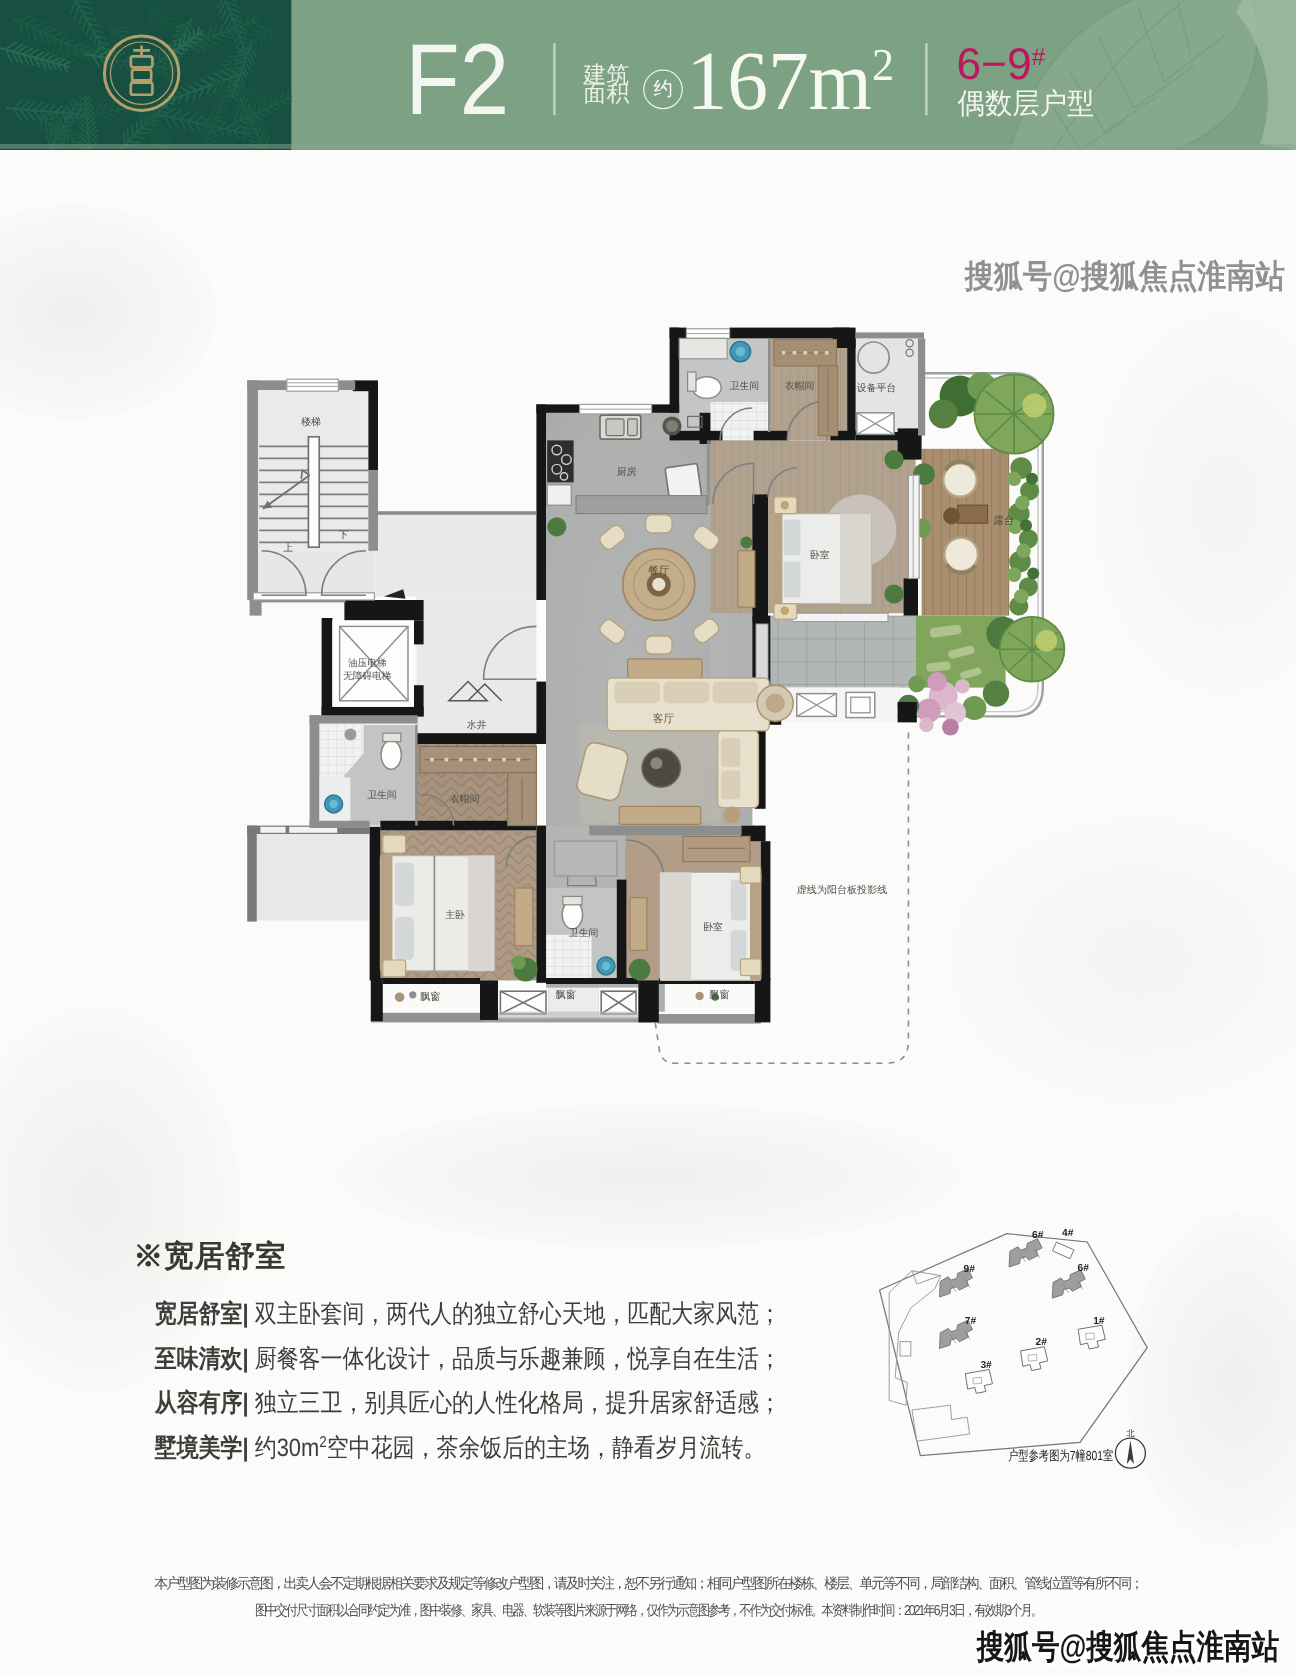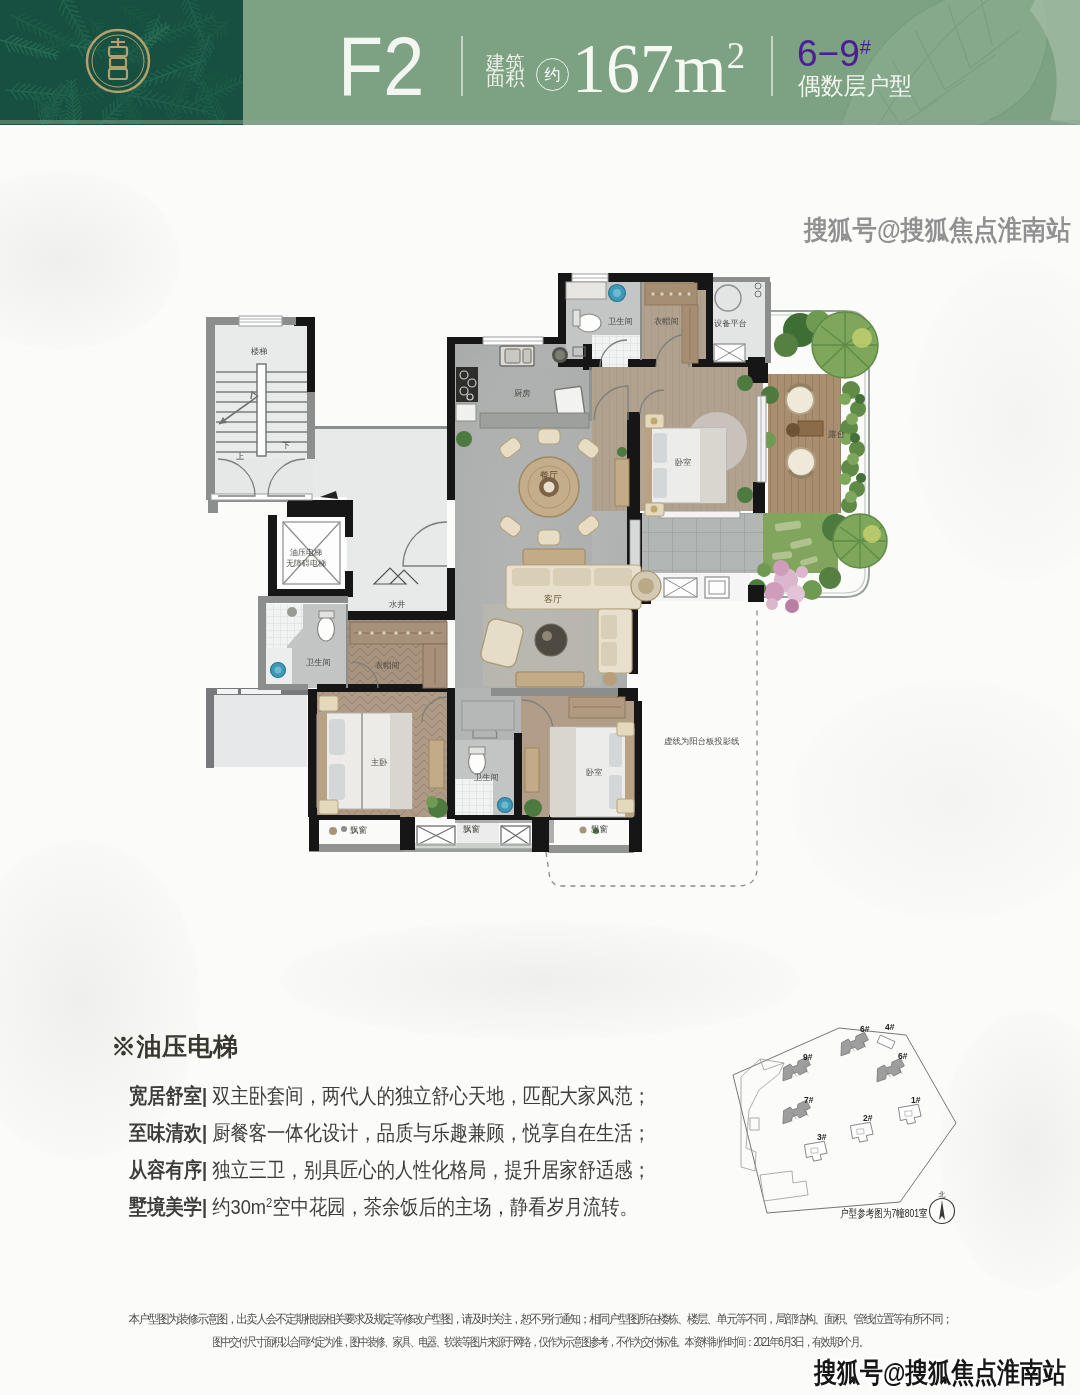--- a/index.html
+++ b/index.html
@@ -654,21 +654,21 @@
     </g>
   </g>
 </svg>
 
 <div class="abs" style="left:338px;top:18px;color:#f3f5f0;font-size:84px;font-weight:500;transform:scaleX(0.88);transform-origin:left top;">F2</div>
 <div class="abs" style="left:461px;top:36px;width:2px;height:60px;background:rgba(255,255,255,0.55);"></div>
 <div class="abs" style="left:486px;top:55px;color:#eef1ea;font-size:19px;line-height:15.5px;letter-spacing:0.5px;">建筑<br>面积</div>
 <div class="abs" style="left:536px;top:58px;width:31px;height:31px;border:1.3px solid rgba(255,255,255,.85);border-radius:50%;color:#fff;font-size:16px;line-height:31px;text-align:center;">约</div>
 <div class="abs" style="left:572px;top:29px;color:#f6f8f2;font-size:70px;font-family:'Liberation Serif',serif;transform:scaleX(0.97);transform-origin:left top;">167m<span style="font-size:38px;vertical-align:24px;">2</span></div>
 <div class="abs" style="left:771px;top:36px;width:2px;height:60px;background:rgba(255,255,255,0.55);"></div>
-<div class="abs" style="left:797px;top:33px;color:#4c1d95;font-size:37px;">6−9<span style="font-size:20px;vertical-align:12px;">#</span></div>
+<div class="abs" style="left:797px;top:33px;color:#be185d;font-size:37px;">6−9<span style="font-size:20px;vertical-align:12px;">#</span></div>
 <div class="abs" style="left:798px;top:70px;color:#f3f5f0;font-size:24px;letter-spacing:0px;transform:scaleX(0.95);transform-origin:left top;">偶数层户型</div>
 
 <div class="abs" style="left:0px;top:120px;width:1080px;height:4px;background:#8fa392;opacity:.5;"></div>
 
 <svg id="plan" class="abs" style="left:0px;top:0px" width="1080" height="1395" viewBox="0 0 1080 1395" font-family="Liberation Sans,sans-serif">
 <defs>
   <pattern id="tileS" width="7" height="7" patternUnits="userSpaceOnUse">
     <rect width="7" height="7" fill="#f1f2f2"></rect>
     <path d="M0,0 H7 M0,0 V7" stroke="#d9dcdc" stroke-width="1"></path>
   </pattern>
@@ -1231,21 +1231,21 @@
   <text x="371" y="765">主卧</text>
   <text x="474" y="780">卫生间</text>
   <text x="586" y="775">卧室</text>
   <text x="350" y="833" font-size="8.5">飘窗</text>
   <text x="463" y="832" font-size="8.5">飘窗</text>
   <text x="591" y="832" font-size="8.5">飘窗</text>
   <text x="664" y="744" font-size="8.4">虚线为阳台板投影线</text>
 </g>
 </svg>
 
-<div class="abs" style="left:111px;top:1030px;color:#38382f;font-size:25px;font-weight:bold;letter-spacing:0.5px;">※油压电梯</div>
+<div class="abs" style="left:111px;top:1030px;color:#38382f;font-size:25px;font-weight:bold;letter-spacing:0.5px;">※宽居舒室</div>
 
 <div class="abs" style="left:129px;top:1084px;color:#3d3d3a;font-size:21px;line-height:1.1;transform:scaleX(0.87);transform-origin:left top;white-space:nowrap;"><b>宽居舒室</b><span style="font-weight:bold;">|</span> 双主卧套间，两代人的独立舒心天地，匹配大家风范；</div>
 <div class="abs" style="left:129px;top:1121px;color:#3d3d3a;font-size:21px;line-height:1.1;transform:scaleX(0.87);transform-origin:left top;white-space:nowrap;"><b>至味清欢</b><span style="font-weight:bold;">|</span> 厨餐客一体化设计，品质与乐趣兼顾，悦享自在生活；</div>
 <div class="abs" style="left:129px;top:1158px;color:#3d3d3a;font-size:21px;line-height:1.1;transform:scaleX(0.87);transform-origin:left top;white-space:nowrap;"><b>从容有序</b><span style="font-weight:bold;">|</span> 独立三卫，别具匠心的人性化格局，提升居家舒适感；</div>
 <div class="abs" style="left:129px;top:1195px;color:#3d3d3a;font-size:21px;line-height:1.1;transform:scaleX(0.87);transform-origin:left top;white-space:nowrap;"><b>墅境美学</b><span style="font-weight:bold;">|</span> 约30m<span style="font-size:13px;vertical-align:7px;">2</span>空中花园，茶余饭后的主场，静看岁月流转。</div>
 
 <svg id="site" class="abs" style="left:700px;top:1015px" width="290" height="230" viewBox="0 0 290 230">
   <defs>
     <g id="bfly">
       <path d="M-16,-5 l7,-3 l2,3 l5,-1 l1,-4 l9,-3 l3,8 l-5,2 l1,4 l-8,3 l-2,-3 l-5,1 l-1,4 l-9,2 z" fill="#9e9e9e" stroke="#6f6f6f" stroke-width="0.7"></path>

